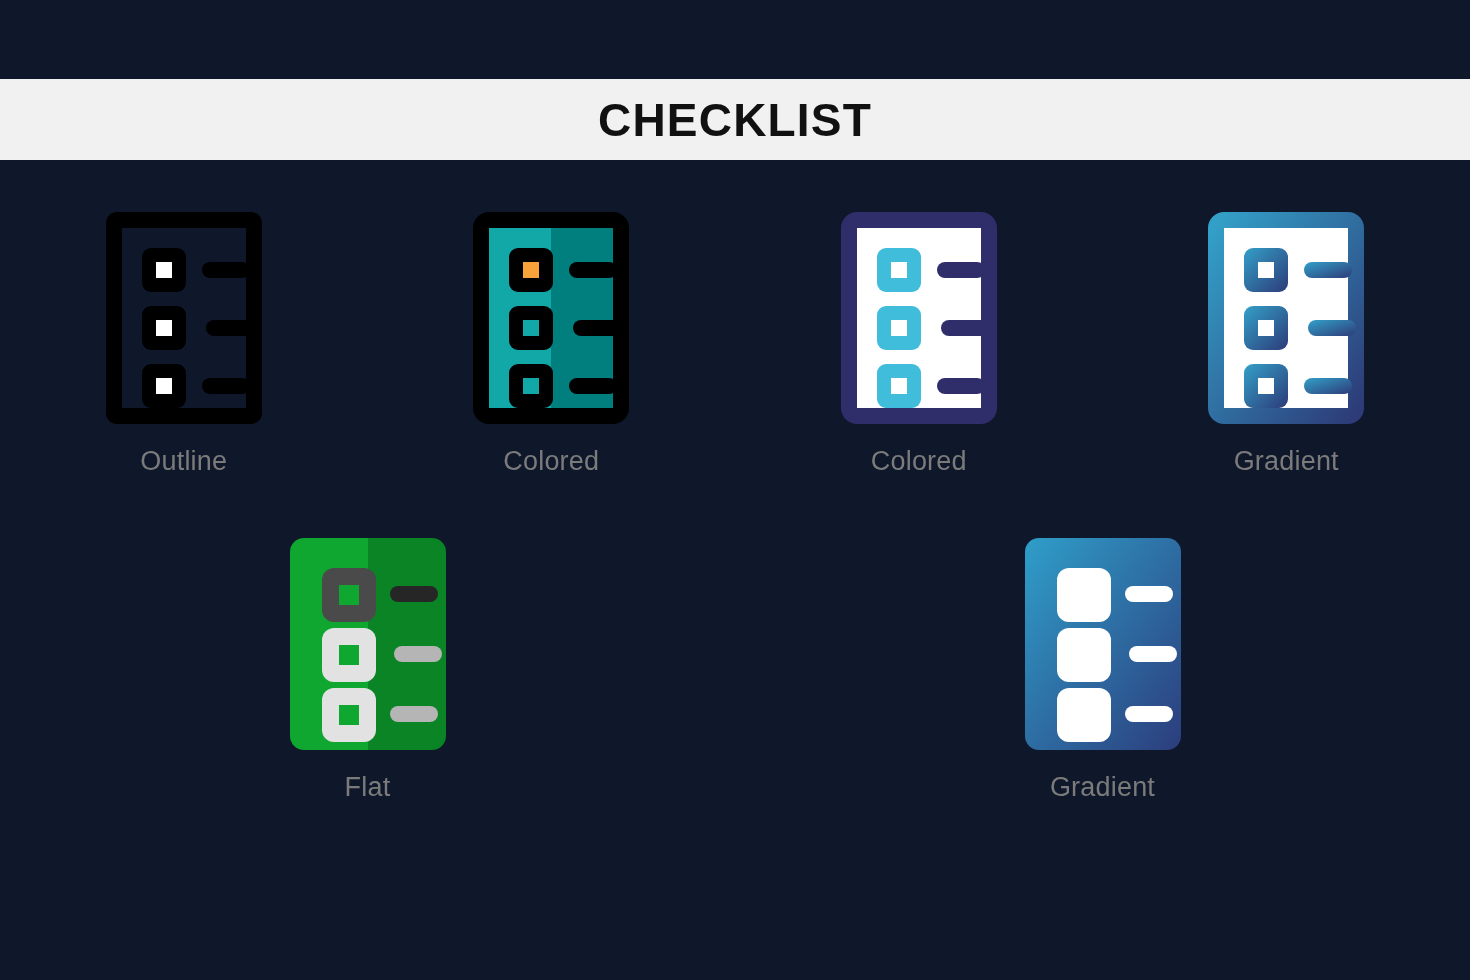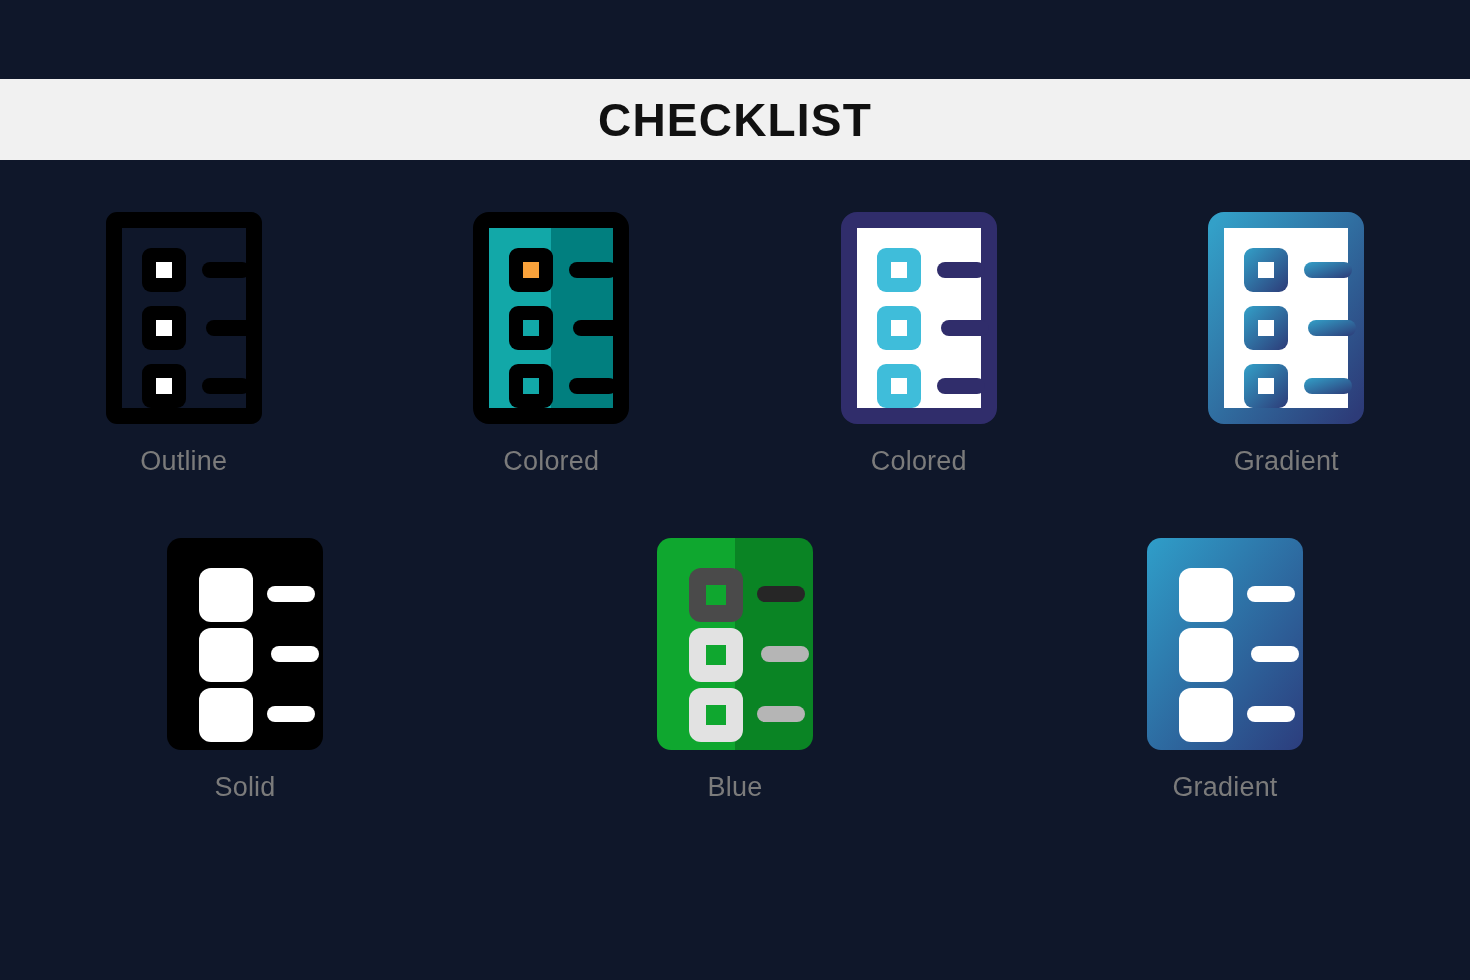--- a/index.html
+++ b/index.html
@@ -183,37 +183,20 @@
             <rect x="96" y="166" width="48" height="16" rx="8" fill="url(#gradOutline)"></rect>
           </svg>
         </div>
         <div class="cell-label">Gradient</div>
       </div>
 
     </div>
 
     <div class="row">
 
-      <div class="cell">
-        <div class="icon-holder">
-          <svg width="156" height="212" viewBox="0 0 156 212">
-            <rect x="0" y="0" width="156" height="212" rx="14" fill="#000000"></rect>
-
-            <rect x="32" y="30" width="54" height="54" rx="12" fill="#ffffff"></rect>
-            <rect x="100" y="48" width="48" height="16" rx="8" fill="#ffffff"></rect>
-
-            <rect x="32" y="90" width="54" height="54" rx="12" fill="#ffffff"></rect>
-            <rect x="104" y="108" width="48" height="16" rx="8" fill="#ffffff"></rect>
-
-            <rect x="32" y="150" width="54" height="54" rx="12" fill="#ffffff"></rect>
-            <rect x="100" y="168" width="48" height="16" rx="8" fill="#ffffff"></rect>
-          </svg>
-        </div>
-        <div class="cell-label">Solid</div>
-      </div>
 
       <div class="cell">
         <div class="icon-holder">
           <svg width="156" height="212" viewBox="0 0 156 212">
             <defs>
               <clipPath id="clipFlat">
                 <rect x="0" y="0" width="156" height="212" rx="14"></rect>
               </clipPath>
             </defs>
             <g clip-path="url(#clipFlat)">
@@ -227,21 +210,21 @@
 
             <rect x="32" y="90" width="54" height="54" rx="12" fill="#e2e2e2"></rect>
             <rect x="49" y="107" width="20" height="20" fill="#0fa72f"></rect>
             <rect x="104" y="108" width="48" height="16" rx="8" fill="#b5b5b5"></rect>
 
             <rect x="32" y="150" width="54" height="54" rx="12" fill="#e2e2e2"></rect>
             <rect x="49" y="167" width="20" height="20" fill="#0fa72f"></rect>
             <rect x="100" y="168" width="48" height="16" rx="8" fill="#b5b5b5"></rect>
           </svg>
         </div>
-        <div class="cell-label">Blue</div>
+        <div class="cell-label">Flat</div>
       </div>
 
 
       <div class="cell">
         <div class="icon-holder">
           <svg width="156" height="212" viewBox="0 0 156 212">
             <defs>
               <linearGradient id="gradSolid" x1="0" y1="0" x2="1" y2="1">
                 <stop offset="0%" stop-color="#2f9ec9"></stop>
                 <stop offset="100%" stop-color="#2c3d7d"></stop>

